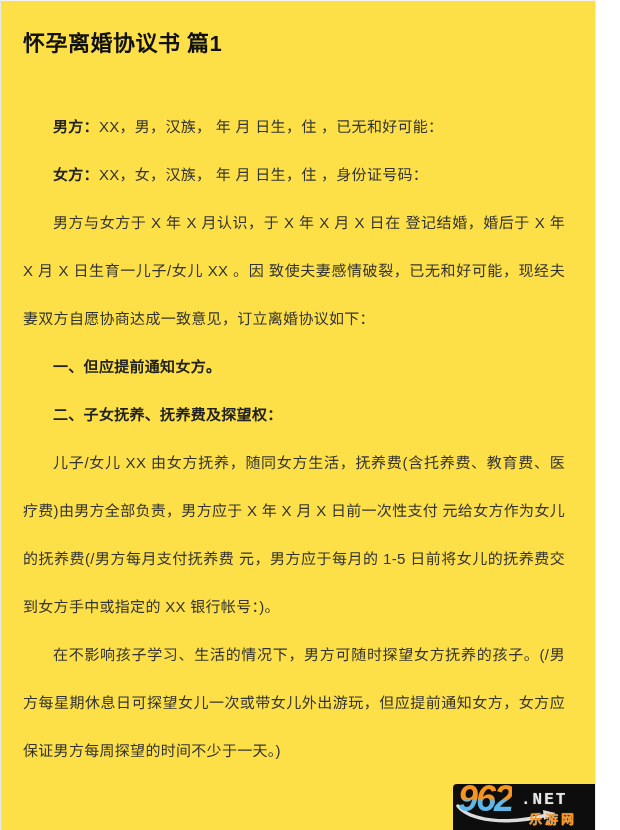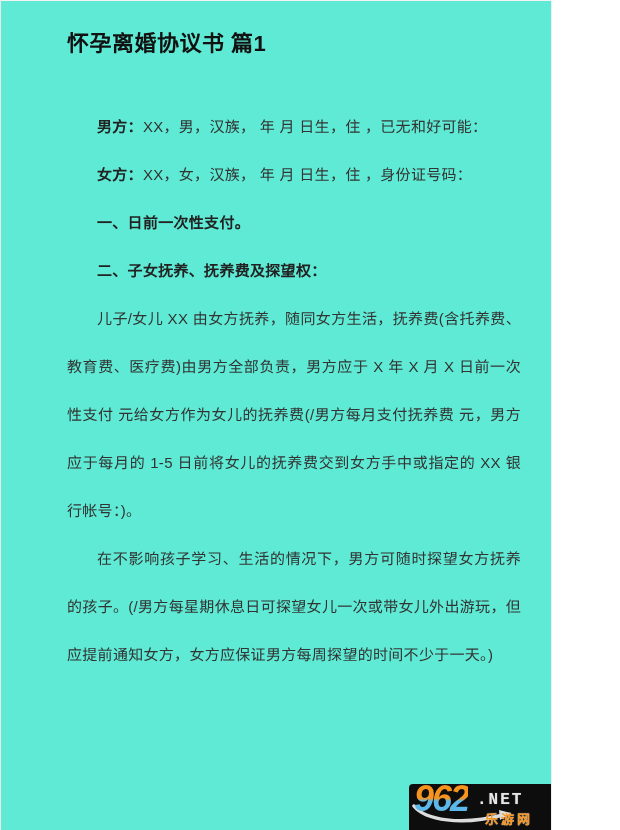--- a/index.html
+++ b/index.html
@@ -3,29 +3,28 @@
 <meta charset="utf-8">
 <style>
   html, body {
     margin: 0;
     padding: 0;
     background: #ffffff;
     font-family: "Liberation Sans", "DejaVu Sans", sans-serif;
   }
   .page {
     position: relative;
-    width: 552px;
+    width: 596px;
     height: 830px;
-    background: #5eead4;
+    background: #fde047;
     border-left: 1px solid #e9e9e9;
     border-right: 1px solid #eeeeee;
     border-top: 1px solid #f2f2f2;
     box-sizing: border-box;
     overflow: hidden;
-    padding-left: 44px;
   }
   .content {
     padding: 30px 30px 0 22px;
   }
   .doc-title {
     margin: 0 0 46px 0;
     font-size: 22px;
     line-height: 26px;
     font-weight: bold;
     color: #111111;
@@ -100,22 +99,23 @@
 
 <div class="page">
   <div class="content">
 
     <h1 class="doc-title">怀孕离婚协议书 篇1</h1>
 
     <p class="para"><span class="party-label">男方：</span><span>XX，男，汉族， 年 月 日生，住 ，已无和好可能：</span></p>
 
     <p class="para"><span class="party-label">女方：</span><span>XX，女，汉族， 年 月 日生，住 ，身份证号码：</span></p>
 
+    <p class="para">男方与女方于 X 年 X 月认识，于 X 年 X 月 X 日在 登记结婚，婚后于 X 年 X 月 X 日生育一儿子/女儿 XX 。因 致使夫妻感情破裂，已无和好可能，现经夫妻双方自愿协商达成一致意见，订立离婚协议如下：</p>
 
-    <p class="para heading">一、日前一次性支付。</p>
+    <p class="para heading">一、但应提前通知女方。</p>
 
     <p class="para heading">二、子女抚养、抚养费及探望权：</p>
 
     <p class="para">儿子/女儿 XX 由女方抚养，随同女方生活，抚养费(含托养费、教育费、医疗费)由男方全部负责，男方应于 X 年 X 月 X 日前一次性支付 元给女方作为女儿的抚养费(/男方每月支付抚养费 元，男方应于每月的 1-5 日前将女儿的抚养费交到女方手中或指定的 XX 银行帐号：)。</p>
 
     <p class="para">在不影响孩子学习、生活的情况下，男方可随时探望女方抚养的孩子。(/男方每星期休息日可探望女儿一次或带女儿外出游玩，但应提前通知女方，女方应保证男方每周探望的时间不少于一天。)</p>
 
 
   </div>
 

